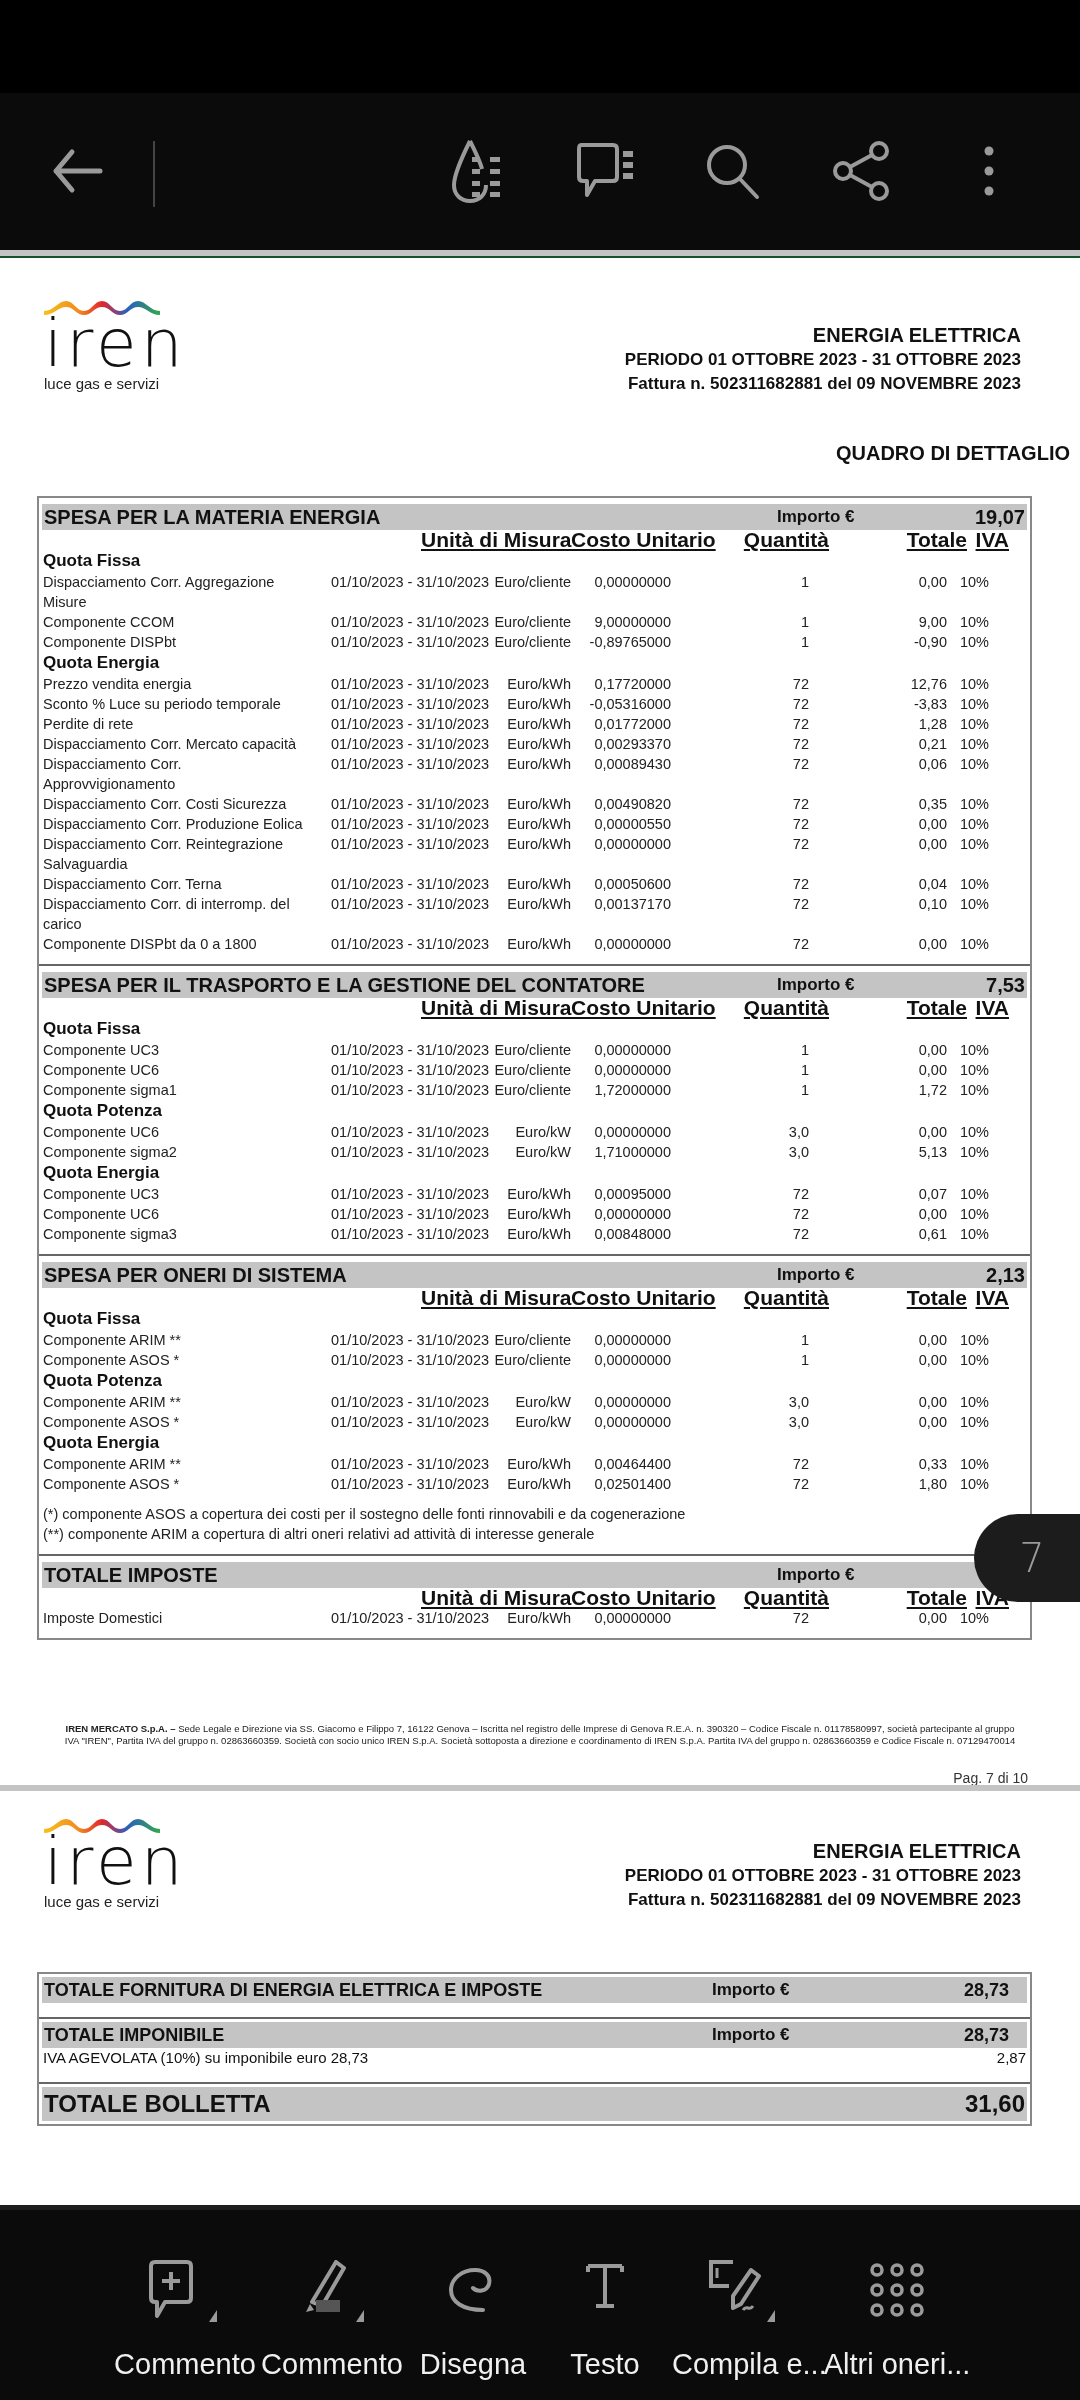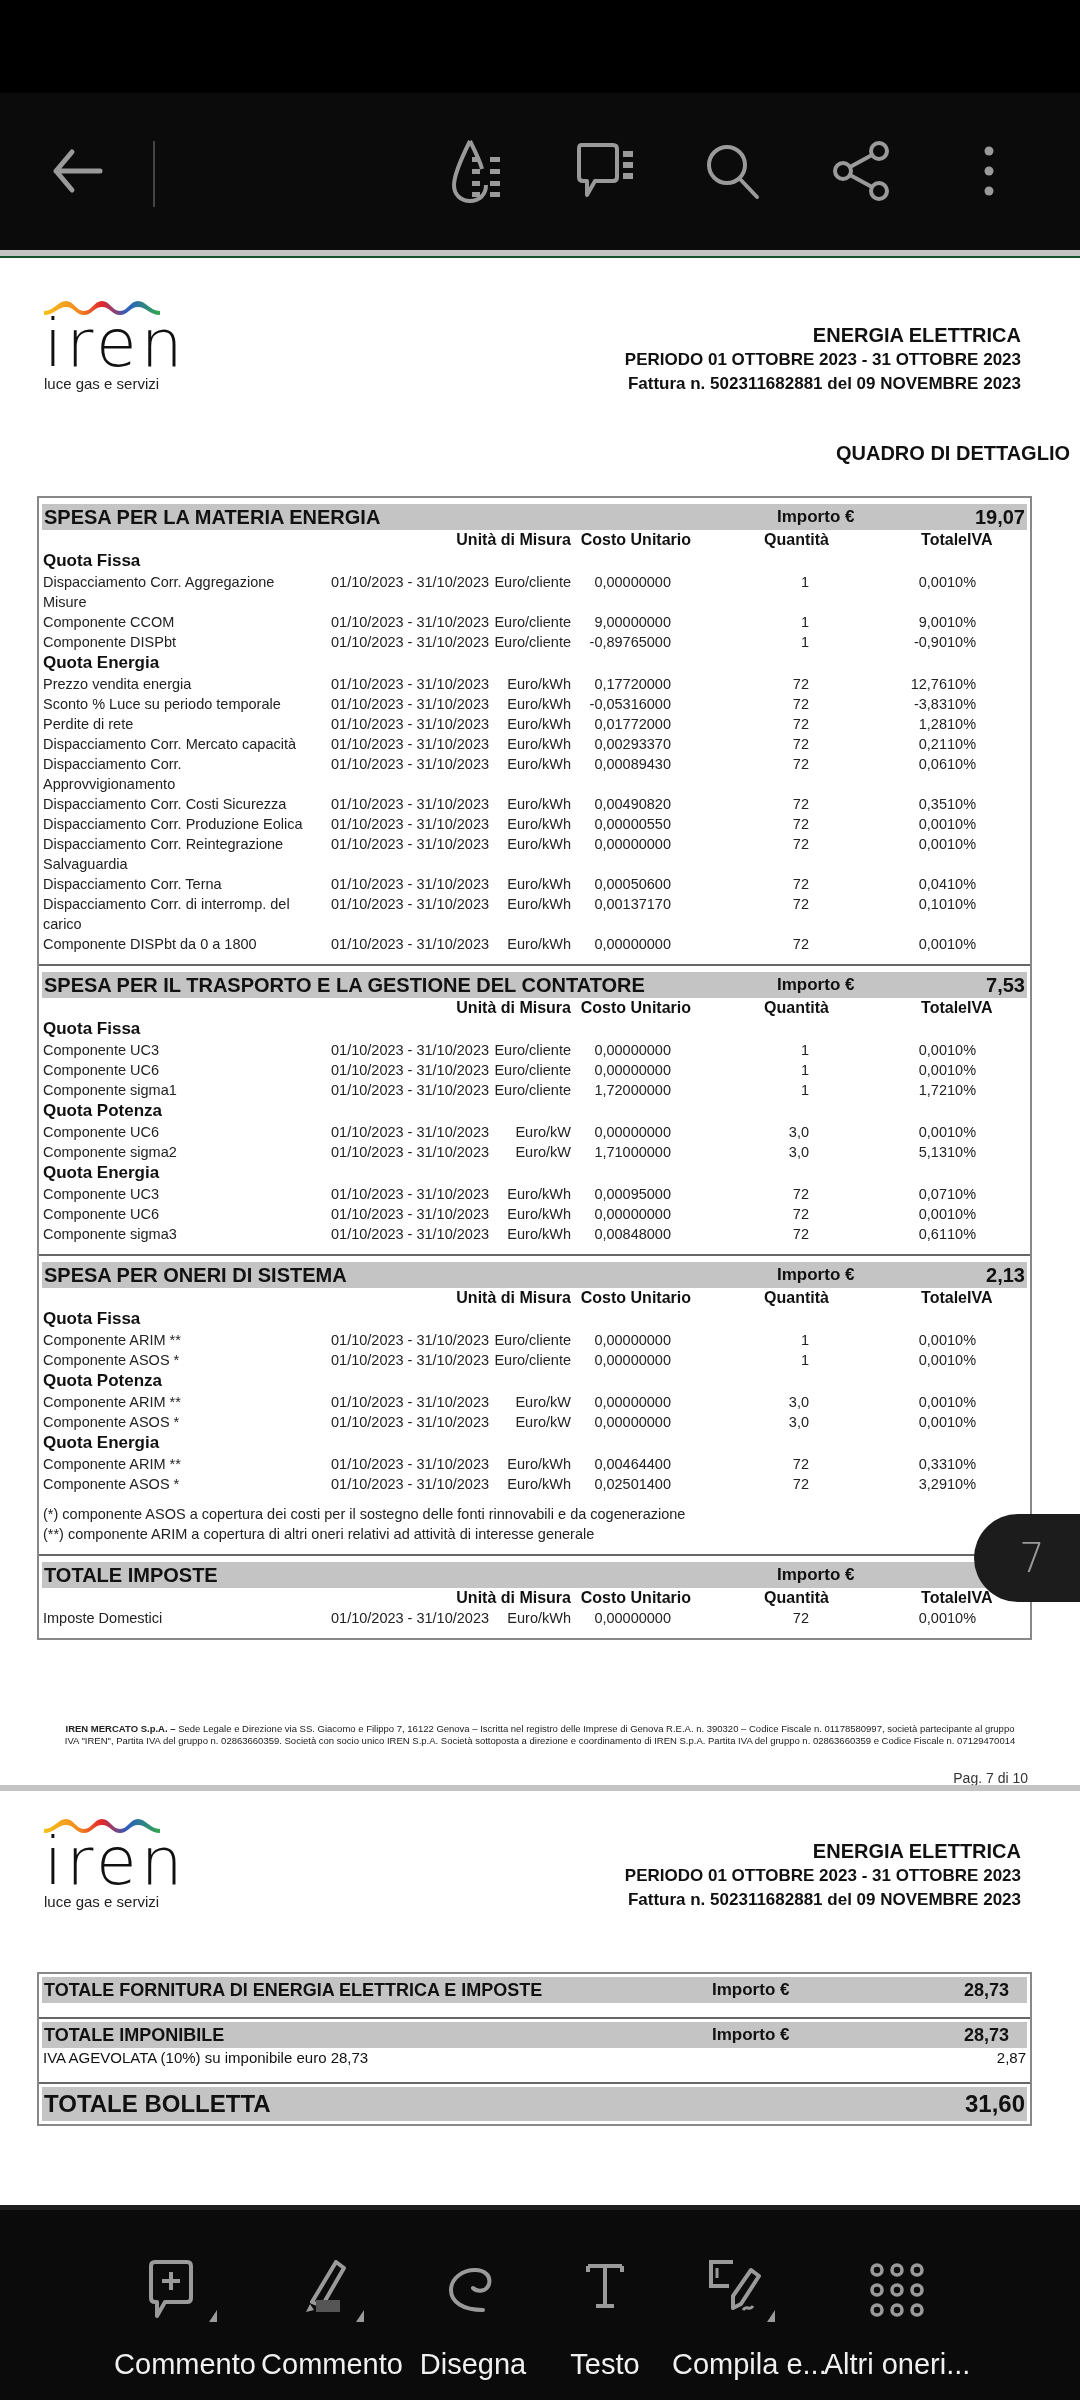--- a/index.html
+++ b/index.html
@@ -41,22 +41,22 @@
   .sec-head .imp { width: 140px; font-size: 17px; }
   .sec-head .v { width: 110px; text-align: right; font-size: 20px; padding-right: 2px; }
 
   .row { display: flex; font-size: 14.5px; line-height: 20px; color: #222; padding: 0 4px; }
   .row .c-desc { width: 288px; }
   .row .c-per { width: 150px; white-space: nowrap; }
   .row .c-um { width: 90px; text-align: right; white-space: nowrap; }
   .row .c-cu { width: 110px; text-align: right; padding-right: 10px; white-space: nowrap; }
   .row .c-q { width: 128px; text-align: right; }
   .row .c-tot { width: 138px; text-align: right; }
-  .row .c-iva { width: 42px; }
-  .row.colhead { font-weight: bold; font-size: 16px; color: #111; }
+  .row .c-iva { width: 42px; text-align: right; }
+  .row.colhead { font-weight: bold; font-size: 21px; color: #111; text-decoration: underline; }
   .row.colhead .c-um { width: 150px; margin-left: -60px; }
   .row.colhead .c-cu { padding-right: 0; width: 120px; }
   .row.colhead .c-q { width: 138px; }
   .sub { font-weight: bold; font-size: 17px; padding: 0 4px; line-height: 22px; color: #111; }
   .note { font-size: 14.5px; line-height: 20px; padding: 0 4px; color: #222; }
 
   .legal { position: absolute; left: 60px; width: 960px; text-align: center; font-size: 9.5px; line-height: 12px; color: #222; }
   .pagenum { position: absolute; right: 52px; font-size: 14px; color: #333; }
 
   .tot-box { position: absolute; left: 37px; width: 995px; border: 2px solid #888; background: #fff; }
@@ -480,21 +480,21 @@
             <span class="c-q">72</span>
             <span class="c-tot">0,33</span>
             <span class="c-iva">10%</span>
           </div>
           <div class="row">
             <span class="c-desc">Componente ASOS *</span>
             <span class="c-per">01/10/2023 - 31/10/2023</span>
             <span class="c-um">Euro/kWh</span>
             <span class="c-cu">0,02501400</span>
             <span class="c-q">72</span>
-            <span class="c-tot">3,29</span>
+            <span class="c-tot">1,80</span>
             <span class="c-iva">10%</span>
           </div>
           <div style="height: 10px;"></div>
           <div class="note">(*) componente ASOS a copertura dei costi per il sostegno delle fonti rinnovabili e da cogenerazione</div>
           <div class="note">(**) componente ARIM a copertura di altri oneri relativi ad attività di interesse generale</div>
           <div style="height: 4px;"></div>
         </div>
         <div class="section">
           <div class="sec-head">
             <span class="t">TOTALE IMPOSTE</span>

